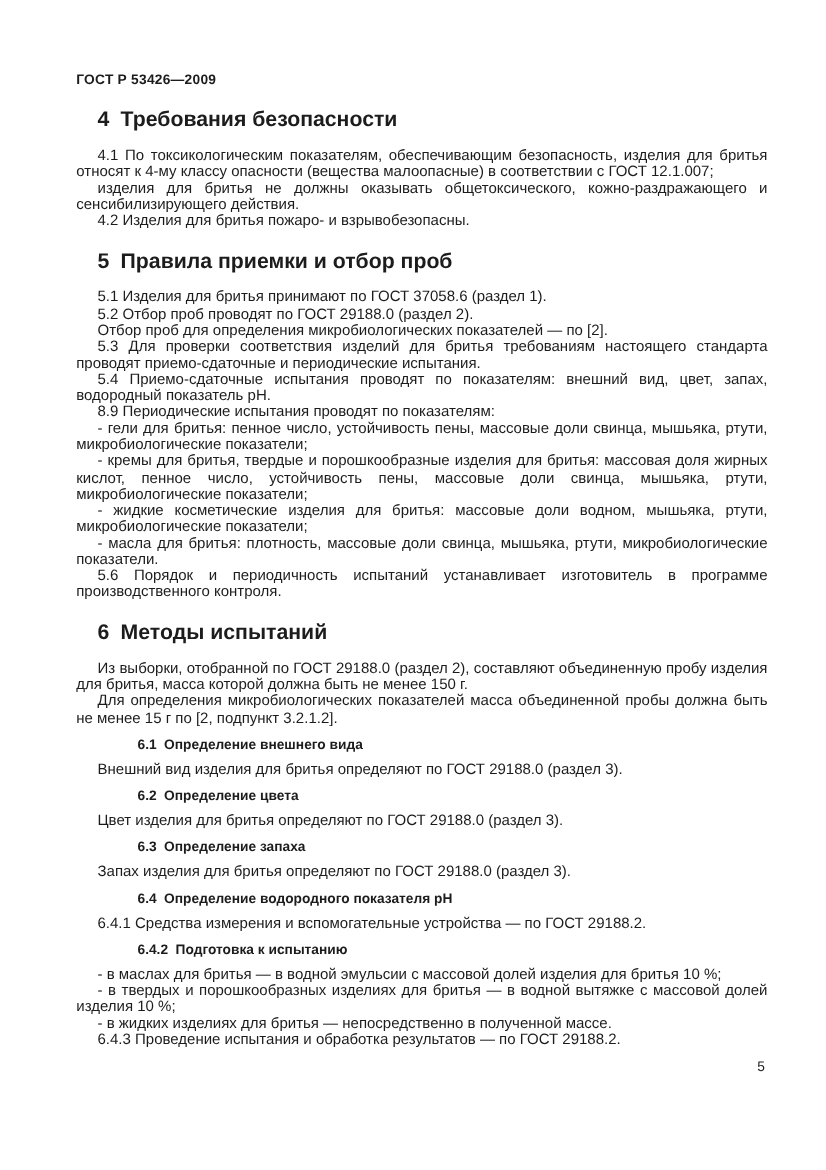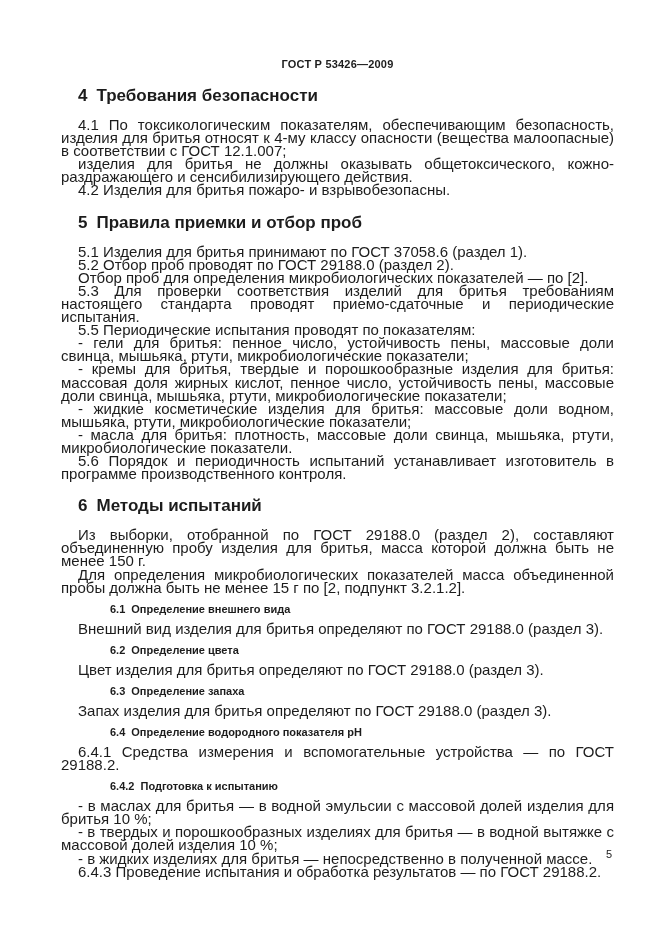--- a/index.html
+++ b/index.html
@@ -13,41 +13,41 @@
     overflow: hidden;
   }
   .page {
     position: relative;
     width: 661px;
     height: 936px;
     background: #ffffff;
     padding: 58px 47px 0 61px;
   }
   .doc-header {
-    text-align: center;
+    text-align: left;
     font-weight: 700;
     font-size: 11px;
     letter-spacing: 0.2px;
     margin-bottom: 6px;
   }
   .doc-body { width: 100%; }
   .h1 {
     font-size: 17px;
     font-weight: 700;
     margin: 16px 0 12px 17px;
   }
   .h2 {
     font-size: 11px;
     font-weight: 700;
     margin: 9px 0 7px 17px;
   }
   .h1 .hnum { margin-right: 9px; }
   .h2 .hnum { margin-right: 6px; padding-left: 32px; }
   .p {
-    font-size: 15px;
+    font-size: 12px;
     line-height: 13.1px;
     text-align: justify;
     text-indent: 17px;
   }
   .page-number {
     position: absolute;
     top: 848px;
     right: 49px;
     font-size: 11px;
   }
@@ -61,21 +61,22 @@
   <div class="doc-body">
       <div class="h1"><span class="hnum">4</span><span>Требования безопасности</span></div>
       <div class="p">4.1 По токсикологическим показателям, обеспечивающим безопасность, изделия для бритья относят к 4-му классу опасности (вещества малоопасные) в соответствии с ГОСТ 12.1.007;</div>
       <div class="p">изделия для бритья не должны оказывать общетоксического, кожно-раздражающего и сенсибилизирующего действия.</div>
       <div class="p">4.2 Изделия для бритья пожаро- и взрывобезопасны.</div>
       <div class="h1"><span class="hnum">5</span><span>Правила приемки и отбор проб</span></div>
       <div class="p">5.1 Изделия для бритья принимают по ГОСТ 37058.6 (раздел 1).</div>
       <div class="p">5.2 Отбор проб проводят по ГОСТ 29188.0 (раздел 2).</div>
       <div class="p">Отбор проб для определения микробиологических показателей — по [2].</div>
       <div class="p">5.3 Для проверки соответствия изделий для бритья требованиям настоящего стандарта проводят приемо-сдаточные и периодические испытания.</div>
-      <div class="p">5.5 Периодические испытания проводят по показателям:</div>
+      <div class="p">5.4 Приемо-сдаточные испытания проводят по показателям: внешний вид, цвет, запах, водородный показатель pH.</div>
+      <div class="p">8.9 Периодические испытания проводят по показателям:</div>
       <div class="p">- гели для бритья: пенное число, устойчивость пены, массовые доли свинца, мышьяка, ртути, микробиологические показатели;</div>
       <div class="p">- кремы для бритья, твердые и порошкообразные изделия для бритья: массовая доля жирных кислот, пенное число, устойчивость пены, массовые доли свинца, мышьяка, ртути, микробиологические показатели;</div>
       <div class="p">- жидкие косметические изделия для бритья: массовые доли водном, мышьяка, ртути, микробиологические показатели;</div>
       <div class="p">- масла для бритья: плотность, массовые доли свинца, мышьяка, ртути, микробиологические показатели.</div>
       <div class="p">5.6 Порядок и периодичность испытаний устанавливает изготовитель в программе производственного контроля.</div>
       <div class="h1"><span class="hnum">6</span><span>Методы испытаний</span></div>
       <div class="p">Из выборки, отобранной по ГОСТ 29188.0 (раздел 2), составляют объединенную пробу изделия для бритья, масса которой должна быть не менее 150 г.</div>
       <div class="p">Для определения микробиологических показателей масса объединенной пробы должна быть не менее 15 г по [2, подпункт 3.2.1.2].</div>
       <div class="h2"><span class="hnum">6.1</span><span>Определение внешнего вида</span></div>
       <div class="p">Внешний вид изделия для бритья определяют по ГОСТ 29188.0 (раздел 3).</div>

